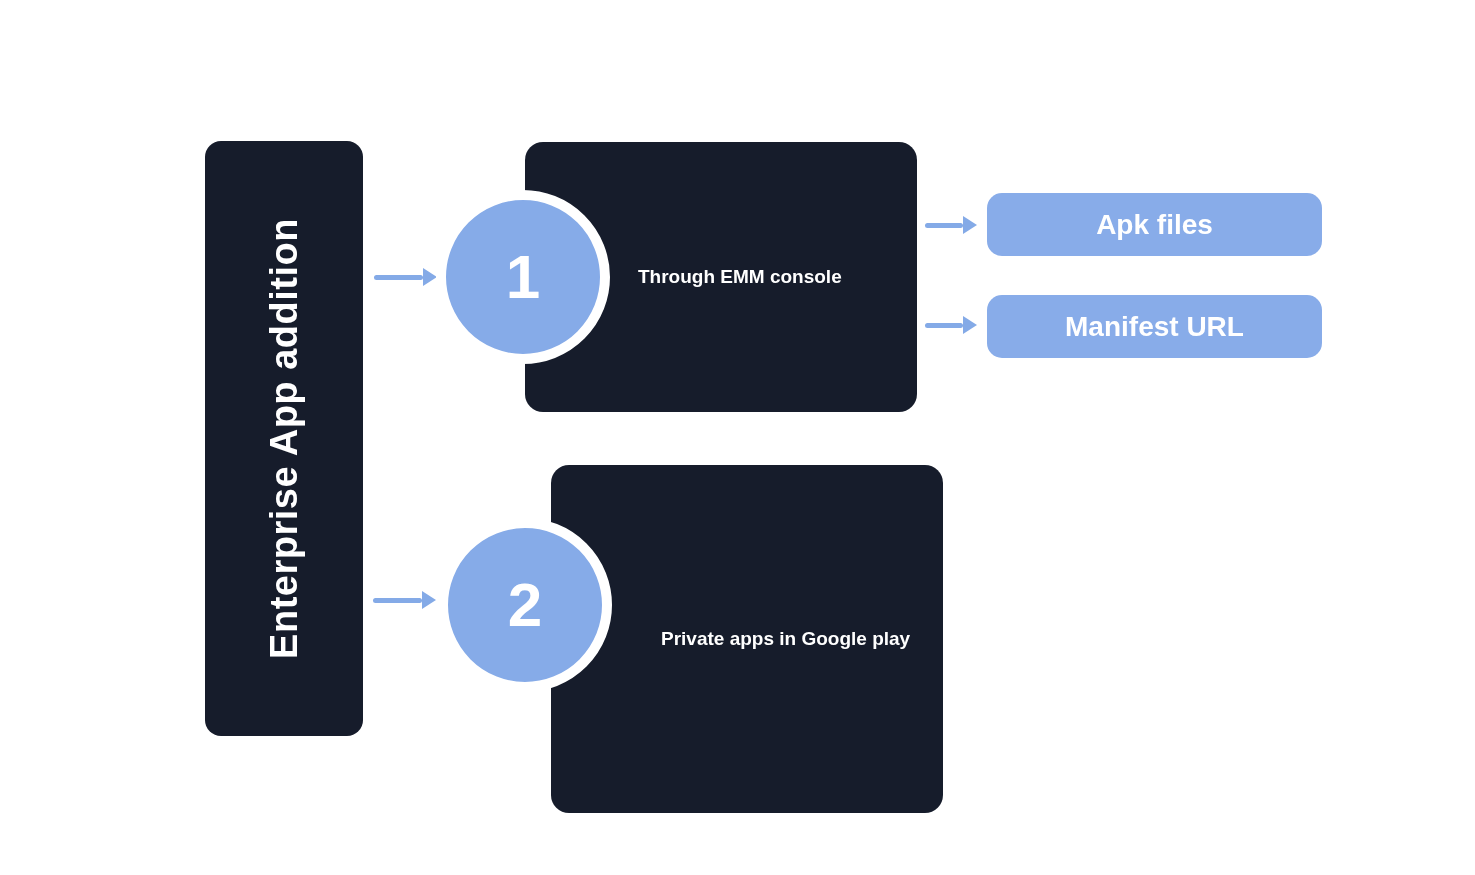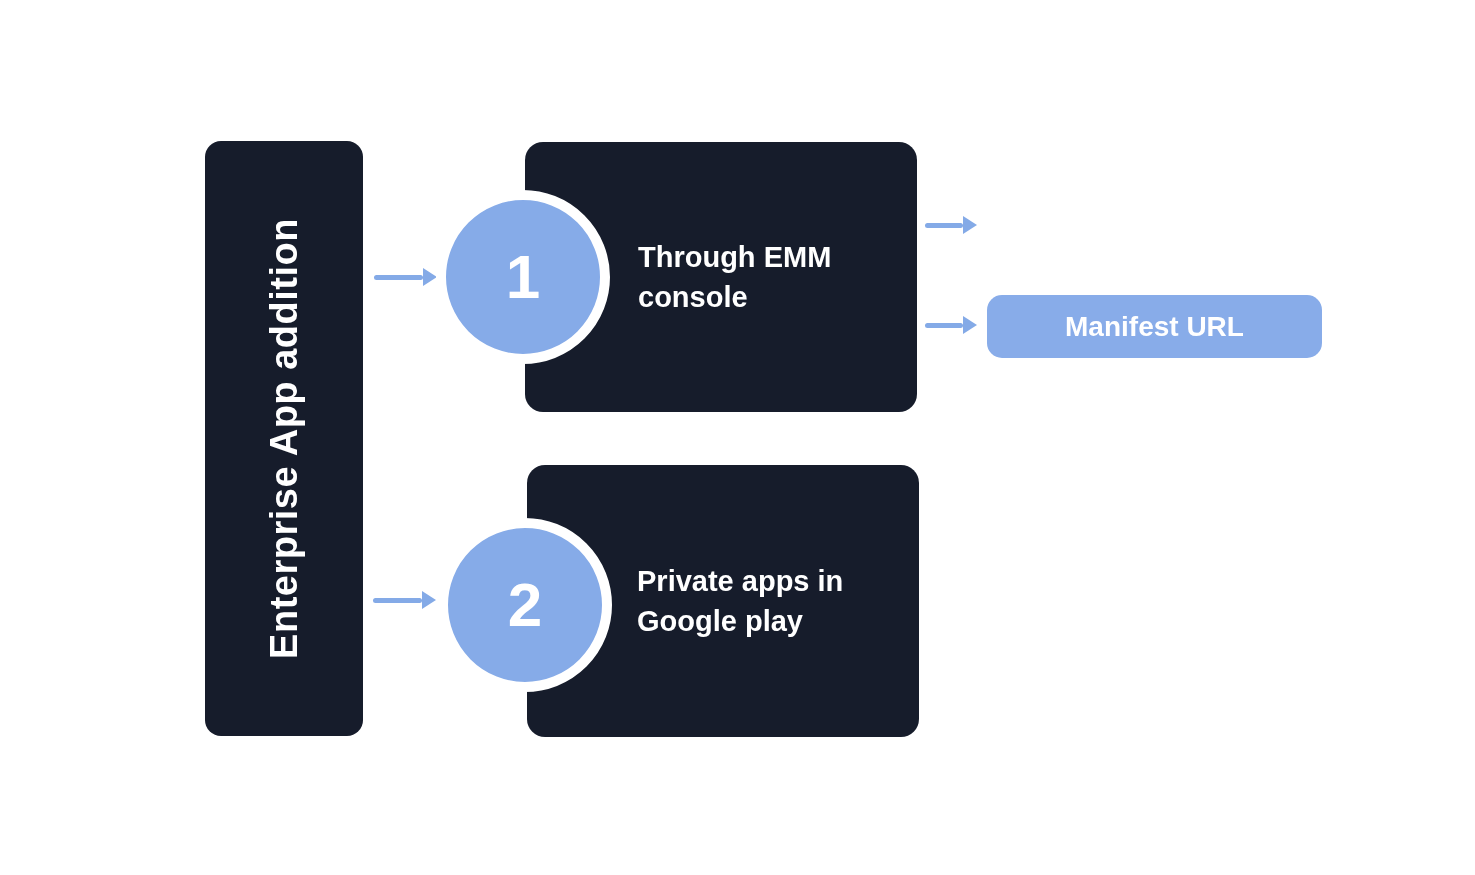--- a/index.html
+++ b/index.html
@@ -48,29 +48,29 @@
     box-sizing: border-box;
   }
   .card-1 {
     left: 525px;
     top: 142px;
     width: 392px;
     height: 270px;
     padding-left: 113px;
   }
   .card-2 {
-    left: 527px;
+    left: 551px;
     top: 465px;
     width: 392px;
-    height: 272px;
+    height: 348px;
     padding-left: 110px;
   }
   .card-title {
     color: #ffffff;
-    font-size: 29px;
+    font-size: 19px;
     font-weight: bold;
     line-height: 1.38;
     max-width: 250px;
   }
 
   
   .badge {
     position: absolute;
     width: 154px;
     height: 154px;
@@ -163,20 +163,23 @@
 
   <div class="badge badge-1">
     <span class="badge-number">1</span>
   </div>
 
   <div class="arrow arrow-3">
     <div class="shaft"></div>
     <div class="head"></div>
   </div>
 
+  <div class="pill pill-1">
+    <span class="pill-label">Apk files</span>
+  </div>
 
   <div class="arrow arrow-4">
     <div class="shaft"></div>
     <div class="head"></div>
   </div>
 
   <div class="pill pill-2">
     <span class="pill-label">Manifest URL</span>
   </div>
 

